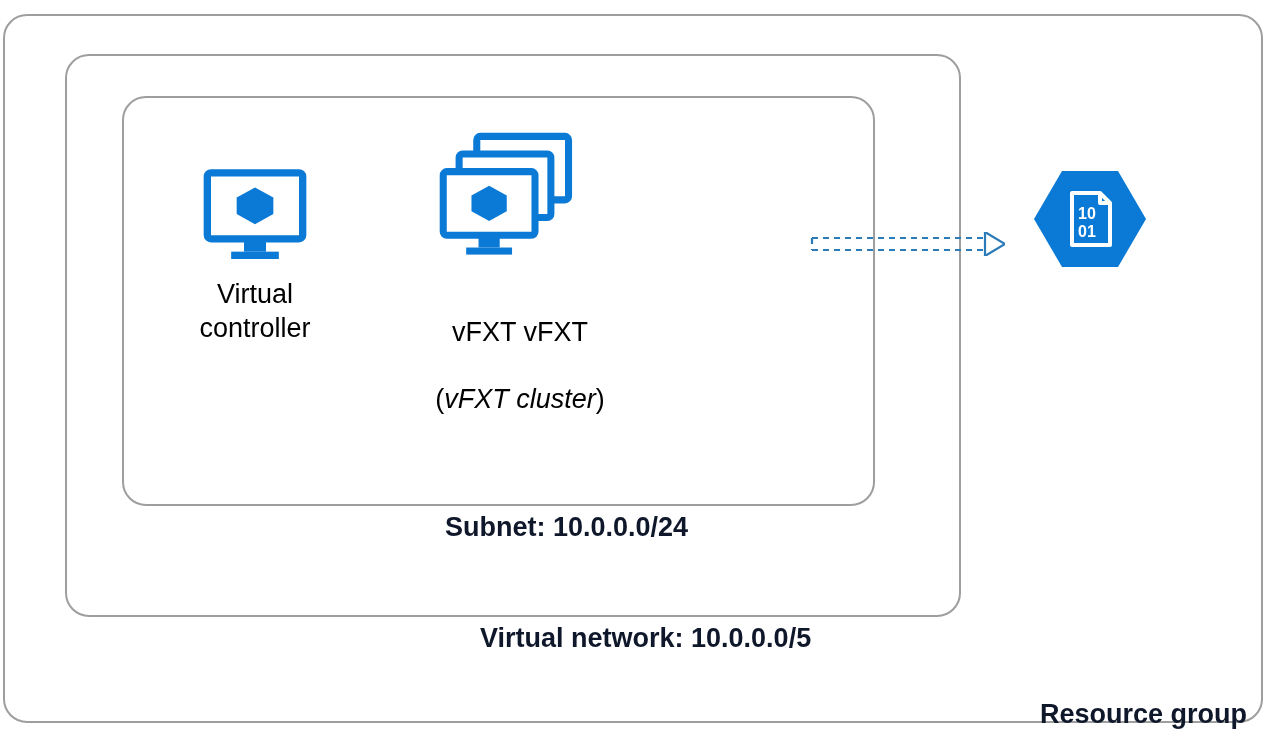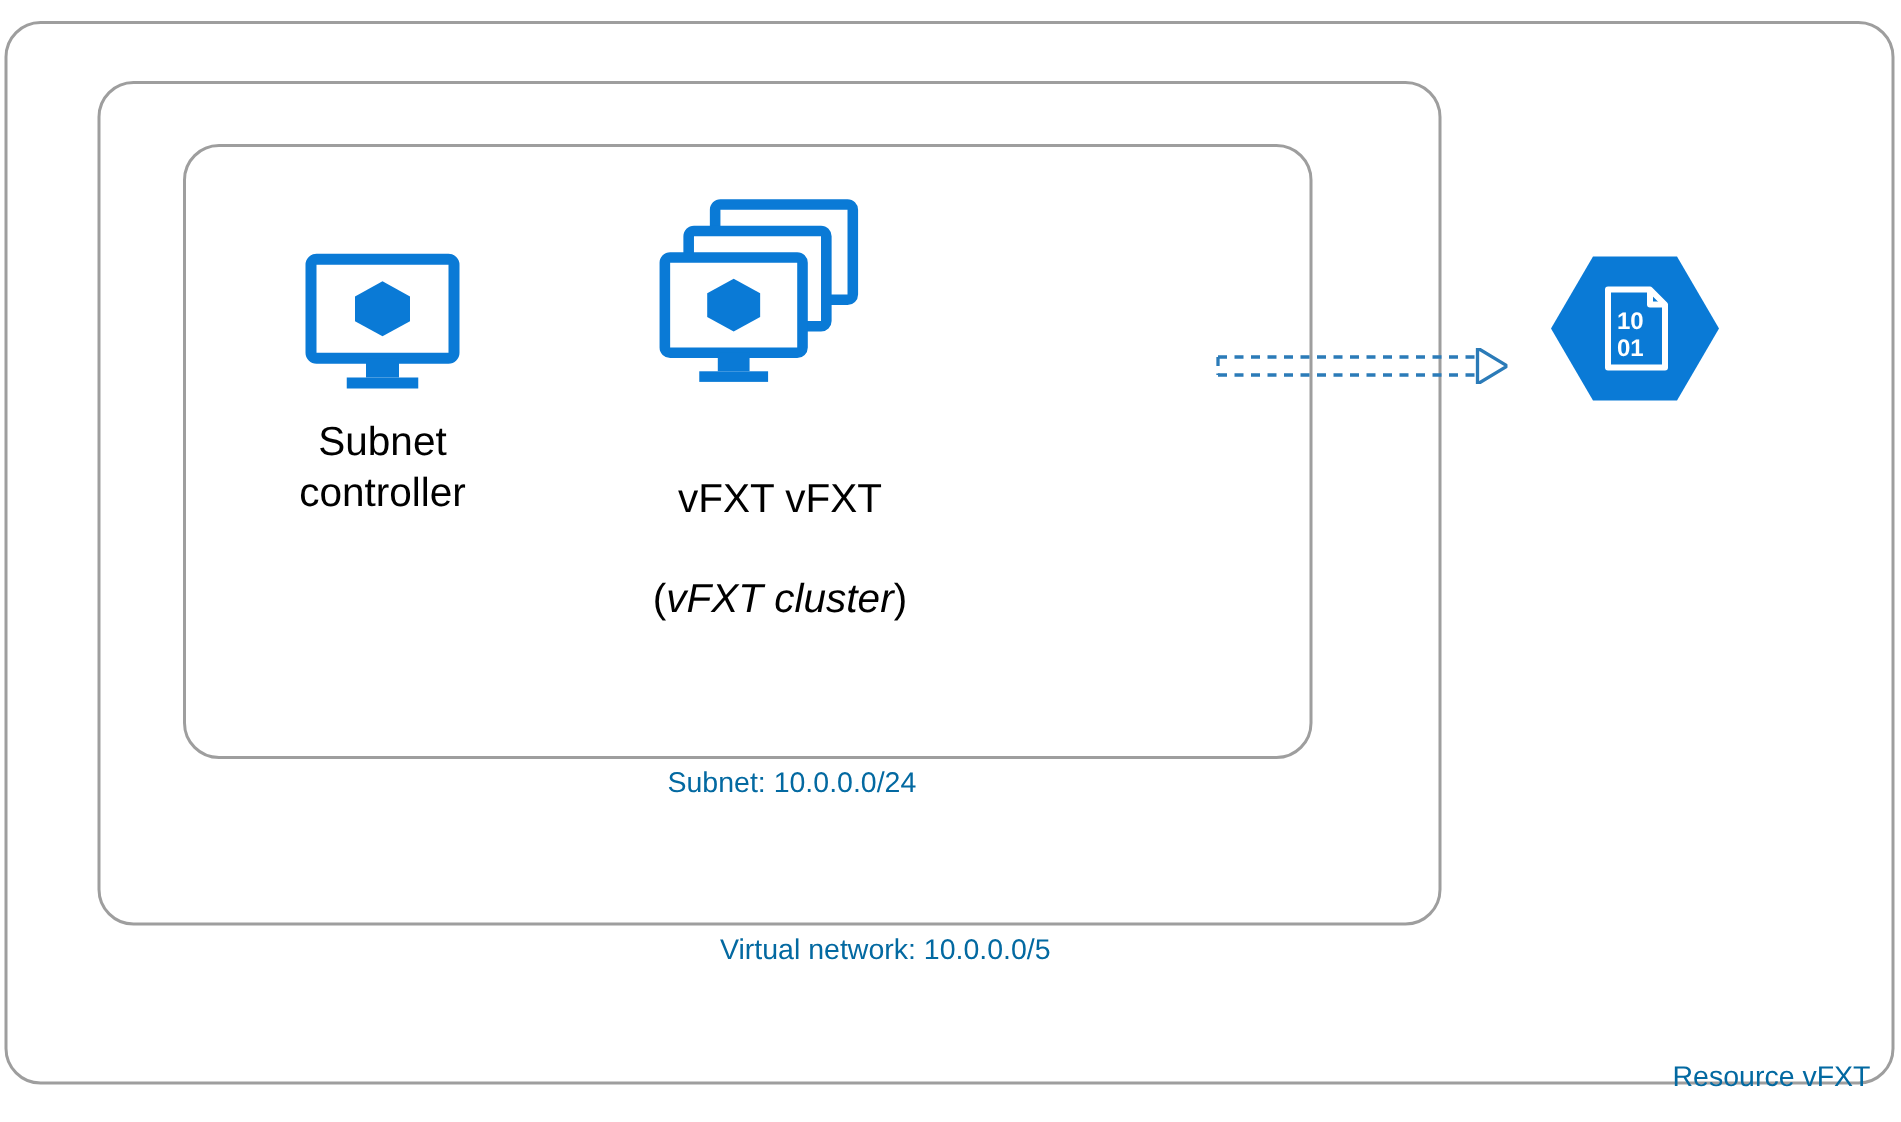--- a/index.html
+++ b/index.html
@@ -37,22 +37,23 @@
       height: 563px;
     }
     .box-subnet {
       left: 122px;
       top: 96px;
       width: 753px;
       height: 410px;
     }
     .box-caption {
       position: absolute;
-      color: #0369a1;
-      font-size: 19px;
+      color: #0f172a;
+      font-size: 27px;
+      font-weight: bold;
     }
     .rg-caption {
       right: 20px;
       bottom: 18px;
     }
     .vnet-caption {
       left: 480px;
       top: 623px;
     }
     .subnet-caption {
@@ -111,42 +112,42 @@
       width: 195px;
       height: 24px;
     }
   </style>
 </head>
 <body>
 
 <div class="container">
 
   <div class="box box-rg"></div>
-  <div class="box-caption rg-caption">Resource vFXT</div>
+  <div class="box-caption rg-caption">Resource group</div>
 
   <div class="box box-vnet"></div>
   <div class="box-caption vnet-caption">Virtual network: 10.0.0.0/5</div>
 
   <div class="box box-subnet"></div>
   <div class="box-caption subnet-caption">Subnet: 10.0.0.0/24</div>
 
   <div class="item cluster-controller">
     <div class="icon-wrap">
       <svg width="110" height="110" viewBox="0 0 120 120">
         <g fill="none" stroke="#0a7ad6" stroke-width="8">
           <rect x="8" y="14" width="104" height="72" rx="4" ry="4"></rect>
         </g>
         <rect x="48" y="86" width="24" height="14" fill="#0a7ad6"></rect>
         <rect x="34" y="100" width="52" height="8" fill="#0a7ad6"></rect>
         <g fill="#0a7ad6">
           <polygon points="60,30 80,41 80,59 60,70 40,59 40,41"></polygon>
         </g>
       </svg>
     </div>
-    <div class="item-label">Subnet
+    <div class="item-label">Virtual
 controller</div>
   </div>
 
   <div class="item vfxt-nodes">
     <div class="icon-wrap">
       <svg width="170" height="150" viewBox="0 0 190 170">
         <g>
 
           <g transform="translate(38,0)">
             <rect x="8" y="14" width="104" height="72" rx="4" ry="4" fill="#ffffff" stroke="#0a7ad6" stroke-width="8"></rect>

